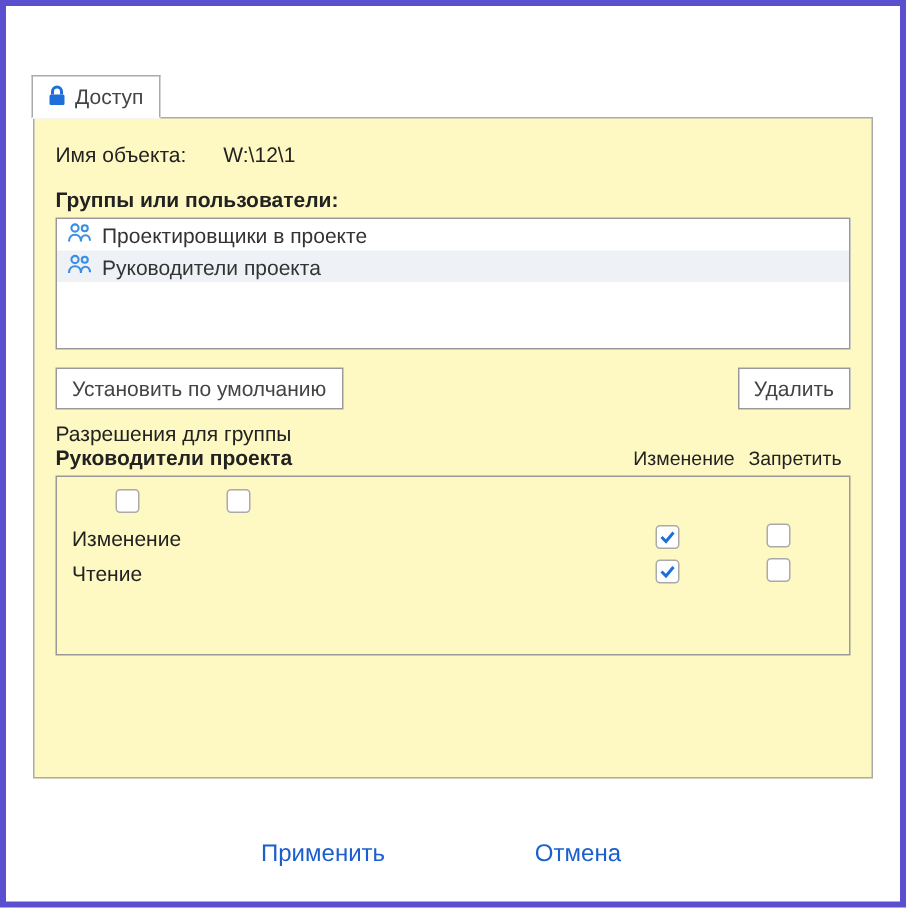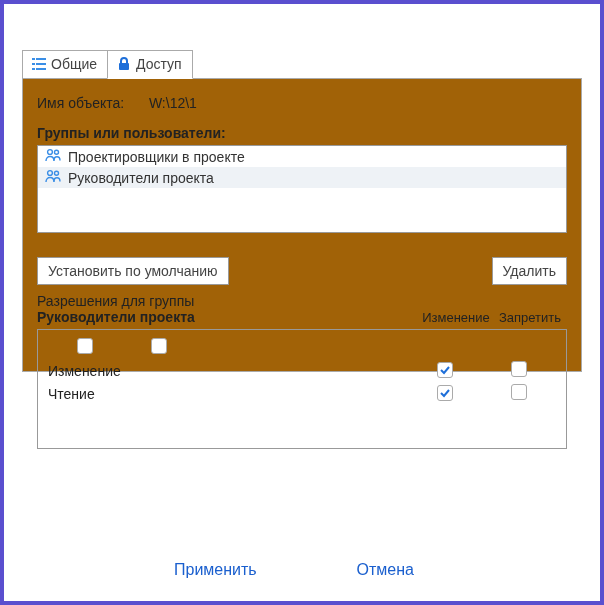--- a/index.html
+++ b/index.html
@@ -10,32 +10,32 @@
   .title { font-size:22px; color:#222; display:inline-block; padding-bottom:8px; }
   .title-underline { width:210px; height:1px; background:#ddd; margin:0 auto; }
   .content { position:relative; padding:0 18px; margin-top:28px; }
 
   .tabs { position:relative; z-index:2; display:flex; }
   .tab { display:flex; align-items:center; gap:4px; padding:5px 10px 6px 8px; border:1px solid #aaa; background:#fff; font-size:14px; color:#444; cursor:pointer; }
   .tab .ico { width:16px; height:16px; display:inline-block; }
   .tab-inactive { border-bottom:1px solid #aaa; }
   .tab-active { border-bottom:1px solid #fff; margin-left:-1px; }
 
-  .panel { border:1px solid #aaa; margin-top:-1px; padding:16px 14px 14px 14px; height:294px; background:#a16207; }
+  .panel { border:1px solid #aaa; margin-top:-1px; padding:16px 14px 14px 14px; height:441px; background:#fef9c3; }
 
   .row-name { margin-bottom:14px; }
   .lbl-name { display:inline-block; width:108px; color:#222; }
   .val-name { color:#222; }
 
   .lbl-groups { font-weight:600; color:#222; margin-bottom:4px; }
   .group-list { border:1px solid #999; height:88px; background:#fff; overflow:hidden; }
   .group-item { display:flex; align-items:center; gap:6px; padding:2px 6px; cursor:pointer; }
   .group-item.selected { background:#eef2f6; }
 
-  .btn-row { display:flex; align-items:center; margin-top:24px; gap:6px;justify-content:center; }
+  .btn-row { display:flex; align-items:center; margin-top:12px; gap:6px;justify-content:center; }
   .btn { border:1px solid #999; background:#fff; padding:5px 10px; font-size:14px; color:#444; cursor:pointer; font-family:inherit; }
   .spacer { flex:1; }
 
   .perm-label { margin-top:8px; color:#222; }
   .perm-header { display:flex; align-items:flex-end; }
   .perm-group-name { font-weight:600; color:#222; flex:1; }
   .col-head { width:74px; text-align:center; font-size:13px; color:#222; }
 
   .perm-box { border:1px solid #999; margin-top:4px; padding:6px 0; height:120px; }
   .perm-row { display:flex; align-items:center; padding:2px 10px; }
@@ -49,33 +49,20 @@
   .footer a { color:#1a5fce; font-size:16px; text-decoration:none; margin:0 48px; cursor:pointer; }
 </style>
 </head>
 <body>
 
 <div class="outer">
 
 
   <div class="content">
     <div class="tabs">
-      <div class="tab tab-inactive">
-        <span class="ico">
-          <svg viewBox="0 0 16 16">
-              <rect x="1" y="2" width="3" height="2" fill="#3a8ee6"></rect>
-              <rect x="5" y="2" width="10" height="2" fill="#3a8ee6"></rect>
-              <rect x="1" y="7" width="3" height="2" fill="#3a8ee6"></rect>
-              <rect x="5" y="7" width="10" height="2" fill="#3a8ee6"></rect>
-              <rect x="1" y="12" width="3" height="2" fill="#3a8ee6"></rect>
-              <rect x="5" y="12" width="10" height="2" fill="#3a8ee6"></rect>
-            </svg>
-        </span>
-        <span>Общие</span>
-      </div>
       <div class="tab tab-active">
         <span class="ico">
           <svg viewBox="0 0 16 16">
               <rect x="3" y="7" width="10" height="7" rx="1" fill="#1e6fd9"></rect>
               <path d="M5 7 V5 a3 3 0 0 1 6 0 V7" fill="none" stroke="#1e6fd9" stroke-width="2"></path>
             </svg>
         </span>
         <span>Доступ</span>
       </div>
     </div>

